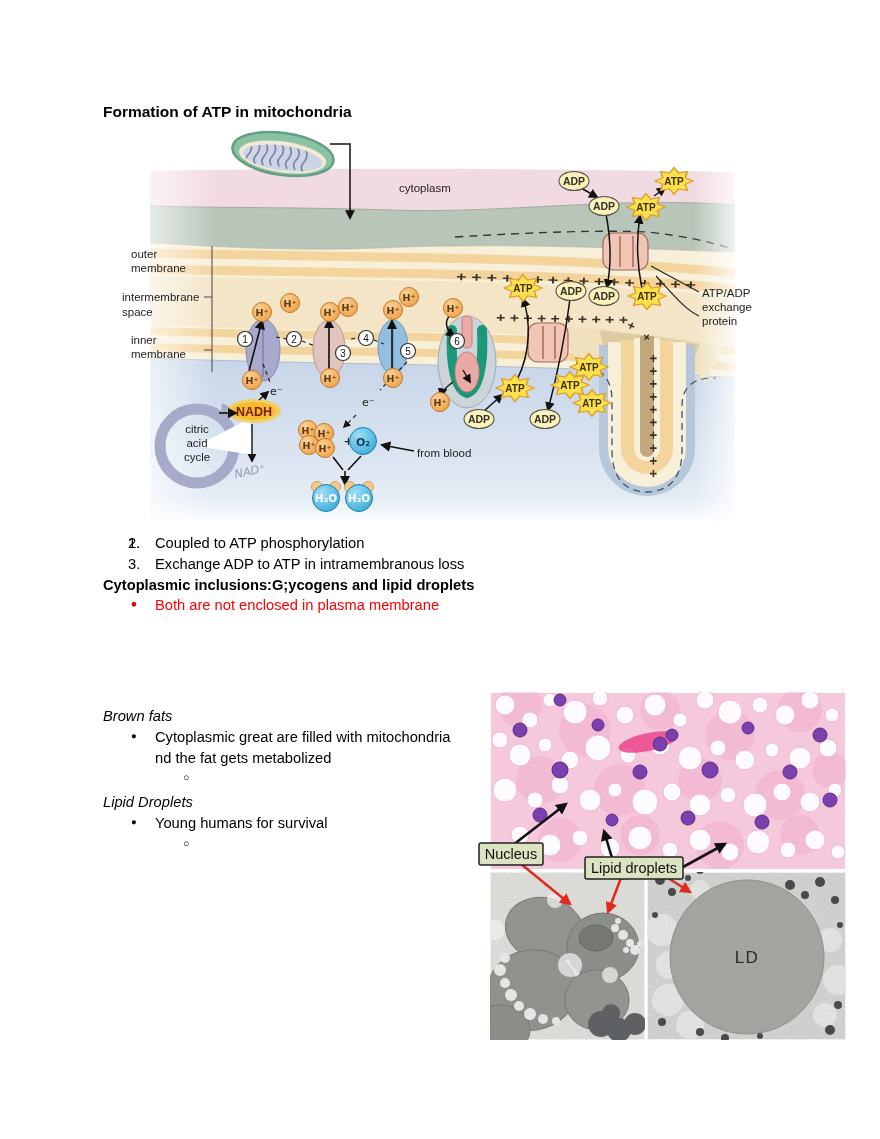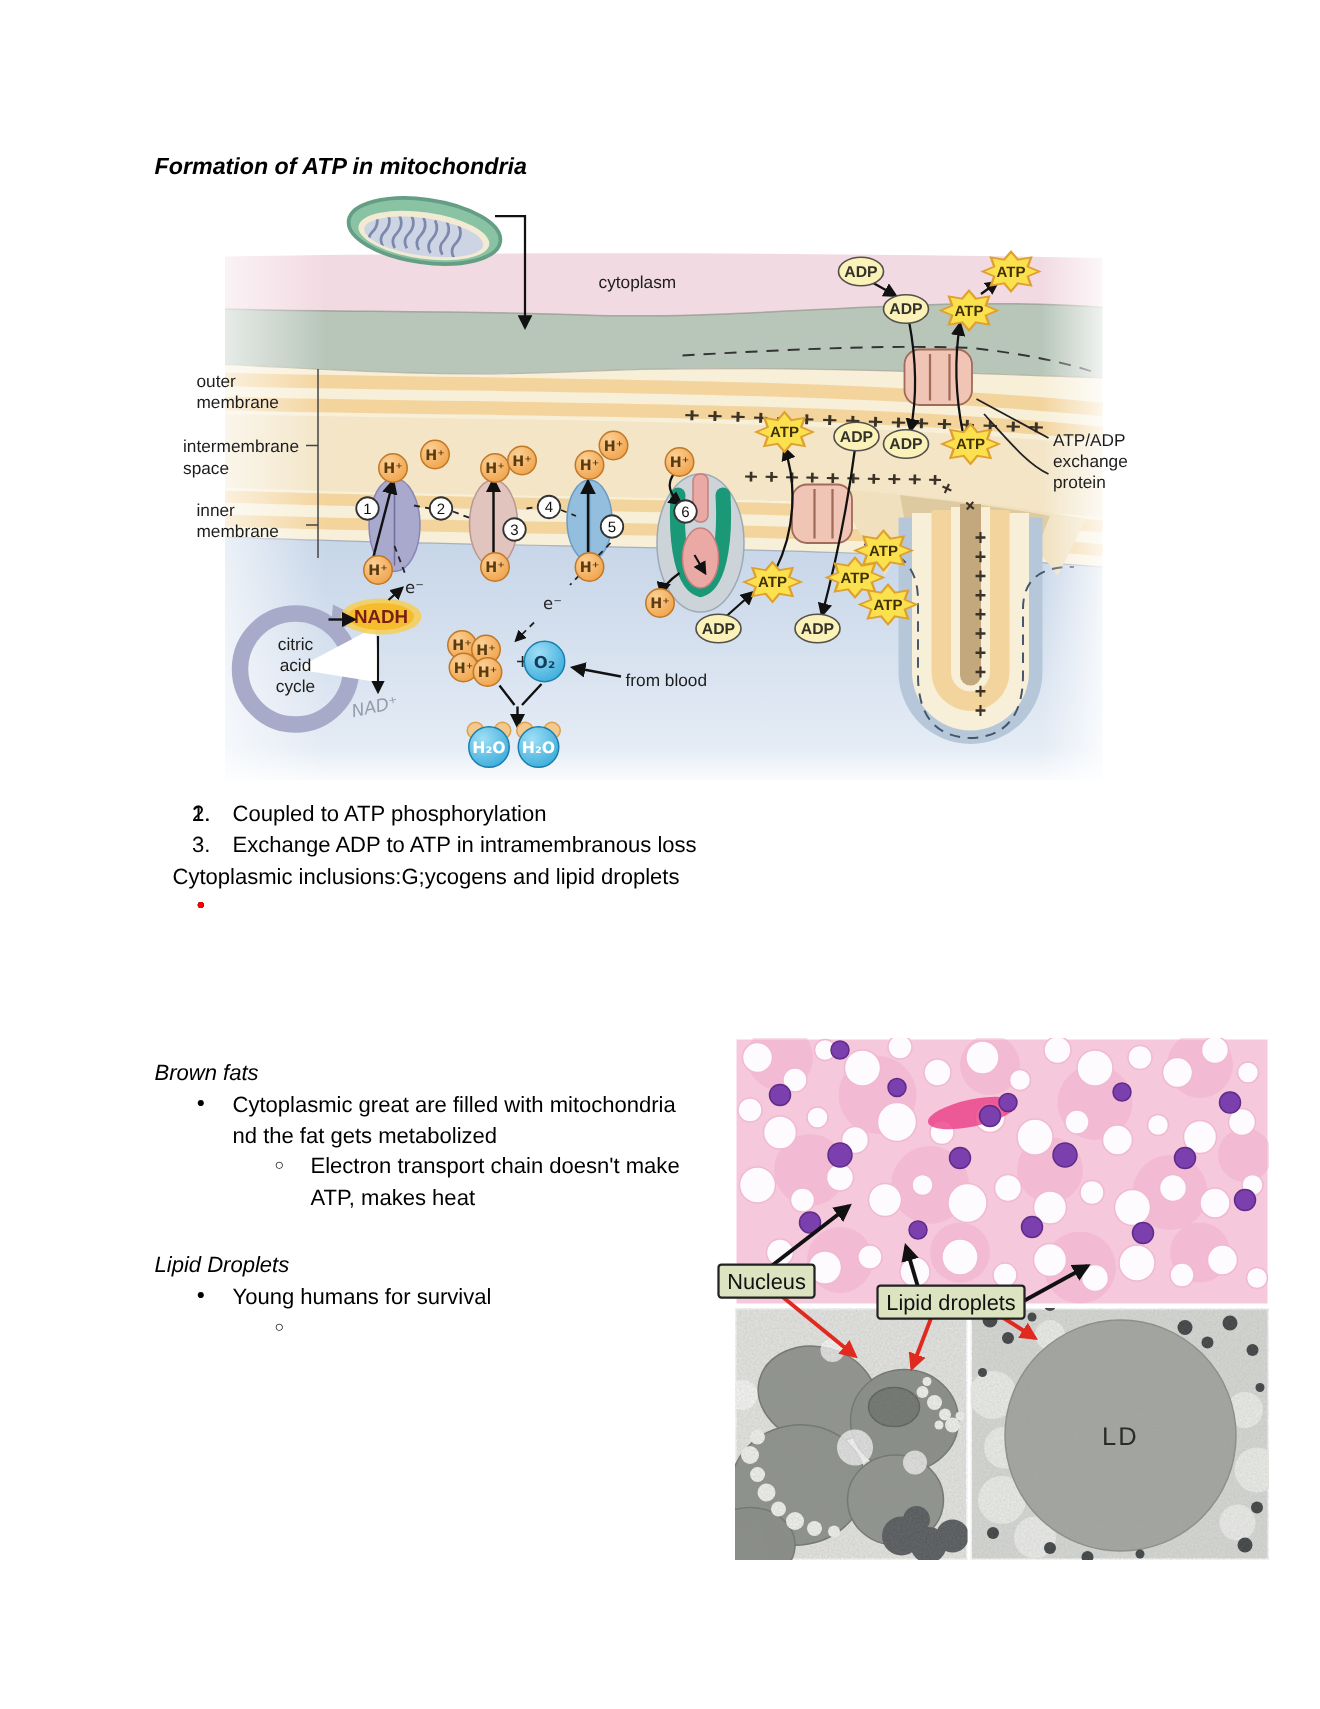--- a/index.html
+++ b/index.html
@@ -1,29 +1,29 @@
 <!DOCTYPE html>
 <html><head>
 <meta charset="utf-8">
 <style>
   html,body{margin:0;padding:0;background:#fff;}
   body{width:880px;height:1139px;position:relative;overflow:hidden;
        font-family:"Liberation Sans","DejaVu Sans",sans-serif;color:#000;}
   .abs{position:absolute;}
-  #title{left:103px;top:103px;font-size:15.5px;font-weight:bold;font-style:italic;}
+  #title{left:103px;top:103px;font-size:15.5px;font-weight:bold;}
   .notes{font-size:14.7px;line-height:20.8px;}
   #notesA{left:103px;top:533px;width:600px;}
   #notesB{left:103px;top:682px;width:352px;}
   .li{position:relative;}
   .li1{padding-left:52px;}
   .li2{padding-left:104px;}
   .mk{position:absolute;left:25px;top:0;}
   .mkb{position:absolute;left:28px;top:-1px;font-size:9.5px;}
   .mks{position:absolute;left:80px;top:-1px;font-size:10.5px;}
-  .hdr{font-weight:normal;margin-left:12px;}
+  .hdr{font-weight:bold;}
   .ital{font-style:italic;margin-top:24px;}
   .red{color:#ff0000;}
   svg{position:absolute;left:0;top:0;}
   svg text{font-family:"Liberation Sans","DejaVu Sans",sans-serif;}
   .dv{font-family:"DejaVu Sans","Liberation Sans",sans-serif;}
   .lbl{font-size:11.5px;fill:#1d1d1d;}
   .ion-t{font-size:9.5px;font-weight:bold;fill:#5b3a0e;text-anchor:middle;}
   .atp-t{font-size:10px;font-weight:bold;fill:#3f3000;text-anchor:middle;}
   .adp-t{font-size:10.5px;font-weight:600;fill:#33312a;text-anchor:middle;}
   .num-t{font-size:10px;fill:#111;text-anchor:middle;}
@@ -642,32 +642,32 @@
   <div class="hdr">Cytoplasmic inclusions:G;ycogens and lipid droplets</div>
   <div class="li li1">
     <span class="mkb">●</span>
   </div>
   <div class="li li1">
     <span class="mkb"></span>
     <span class="mkb">●</span>
   </div>
   <div class="li li1 red">
     <span class="mkb">●</span>
+    <span>Both are not enclosed in plasma membrane</span>
   </div>
 </div>
 
 <div id="notesB" class="abs notes">
   <div class="ital">Brown fats</div>
   <div class="li li1">
     <span class="mkb">●</span>
     <span>Cytoplasmic great are filled with mitochondria nd the fat gets metabolized</span>
   </div>
   <div class="li li2">
     <span class="mks">○</span>
-    <span>Electron transport chain doesn't make ATP, makes heat</span>
   </div>
   <div class="ital">Lipid Droplets</div>
   <div class="li li1">
     <span class="mkb">●</span>
     <span>Young humans for survival</span>
   </div>
   <div class="li li2">
     <span class="mks">○</span>
   </div>
 </div>

